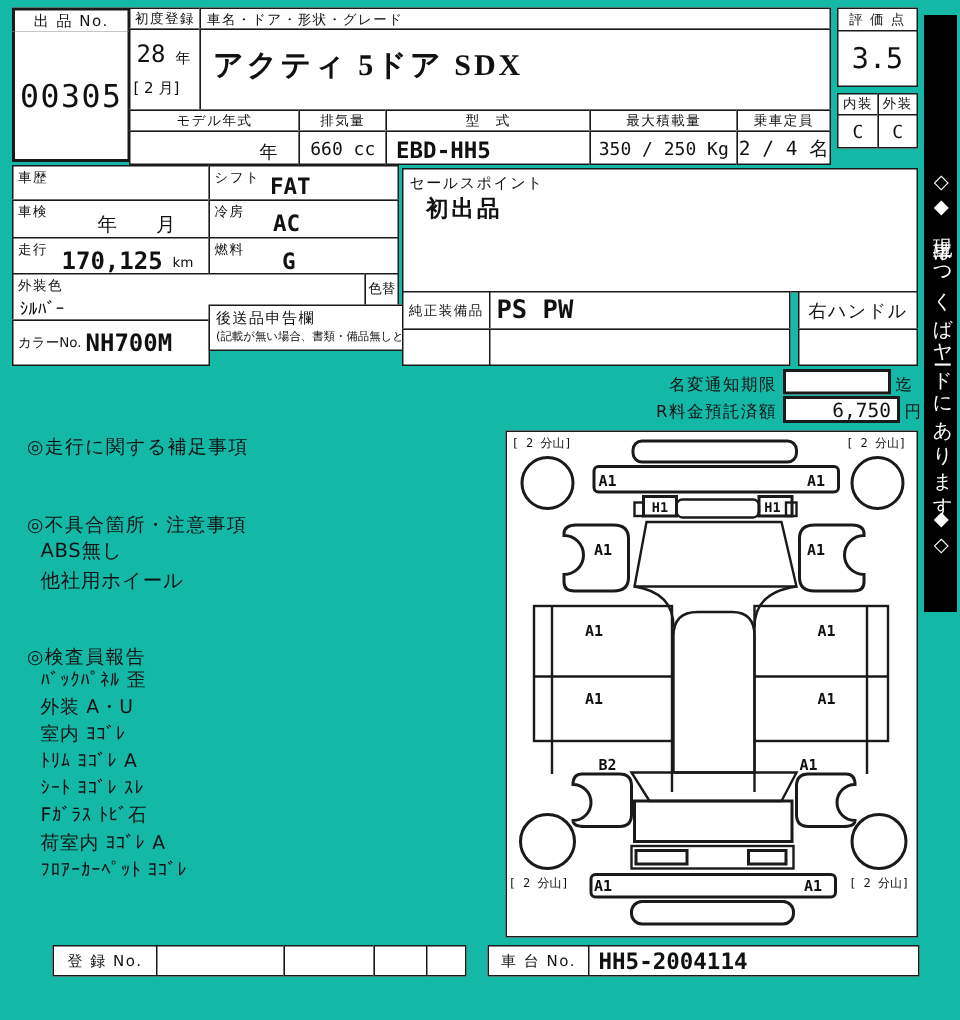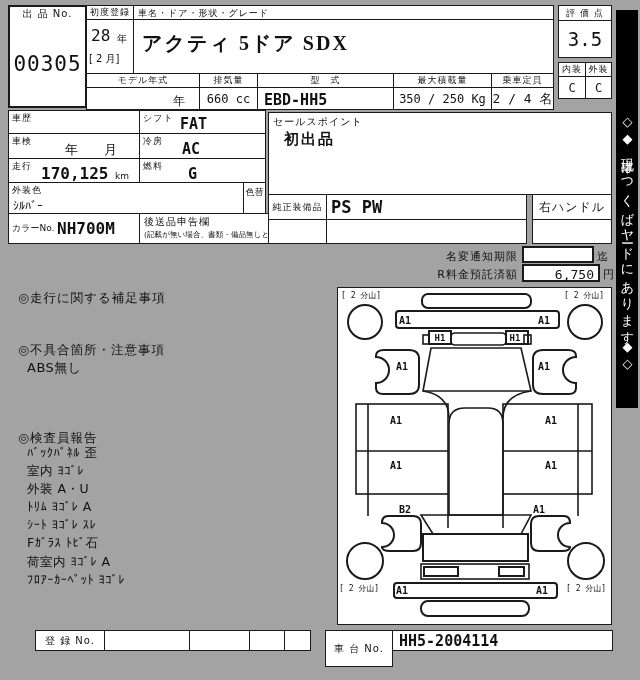--- a/index.html
+++ b/index.html
@@ -1,16 +1,16 @@
 <!DOCTYPE html>
 <html><head>
 <meta charset="utf-8">
 <style>
   html,body{margin:0;padding:0;background:#e8e8e8;}
-  #sheet{position:relative;width:640px;height:680px;background:#a3a3a3;
+  #sheet{position:relative;width:640px;height:680px;background:#14b8a6;
     font-family:"DejaVu Sans","Liberation Sans",sans-serif;color:#111;overflow:hidden;}
   .cell{position:absolute;box-sizing:border-box;border:1.5px solid #1a1a1a;background:#fff;}
   .nb{position:absolute;box-sizing:border-box;}
   .hdr{font-size:9px;display:flex;align-items:center;justify-content:center;letter-spacing:1px;}
   .hdrL{font-size:9px;padding:1px 0 0 4px;letter-spacing:1px;}
   .mono{font-family:"DejaVu Sans Mono","Liberation Mono",monospace;}
   .ctr{display:flex;align-items:center;justify-content:center;}
   .lblCorner{position:absolute;top:1px;left:3px;font-size:9px;letter-spacing:1px;}
   .val-lg{font-size:15px;font-weight:bold;}
   .sidebar{position:absolute;left:616px;top:10px;width:22px;height:398px;background:#000;color:#fff;
@@ -94,21 +94,21 @@
   <div class="cell" style="left:8px;top:182px;width:236px;height:32px;">
     <span class="lblCorner">外装色</span>
     <span class="nb" style="left:4px;top:16px;font-size:12px;font-family:Liberation Mono, monospace;">ｼﾙﾊﾞｰ</span>
   </div>
   <div class="cell" style="left:243px;top:182px;width:23px;height:32px;font-size:9px;text-align:center;padding-top:3px;">色替</div>
 
   <div class="cell" style="left:8px;top:213px;width:132px;height:31px;">
     <span class="nb" style="left:3px;top:8px;font-size:9px;">カラーNo.</span>
     <span class="nb mono" style="left:48px;top:5px;font-size:16px;font-weight:bold;">NH700M</span>
   </div>
-  <div class="cell" style="left:139px;top:213px;width:188px;height:31px;">
+  <div class="cell" style="left:139px;top:203px;width:188px;height:31px;">
     <span class="nb" style="left:4px;top:1px;font-size:10px;letter-spacing:1px;">後送品申告欄</span>
     <span class="nb" style="left:4px;top:15px;font-size:8px;white-space:nowrap;transform:scale(.95);transform-origin:left top;">(記載が無い場合、書類・備品無しと致します)</span>
   </div>
 
   <div class="cell" style="left:268px;top:112px;width:344px;height:83px;">
     <span class="nb" style="left:4px;top:2px;font-size:10px;letter-spacing:1px;">セールスポイント</span>
     <span class="nb" style="left:15px;top:17px;font-size:15px;font-weight:bold;letter-spacing:2px;">初出品</span>
   </div>
 
   <div class="cell hdr" style="left:268px;top:194px;width:59px;height:26px;font-size:9px;">純正装備品</div>
@@ -125,26 +125,27 @@
   <div class="nb" style="left:597px;top:249px;font-size:11px;">迄</div>
 
   <div class="nb" style="left:405px;top:267px;width:113px;font-size:11px;text-align:right;letter-spacing:1px;">R料金預託済額</div>
   <div class="cell mono" style="left:522px;top:264px;width:78px;height:18px;border-width:2px;font-size:13px;text-align:right;padding:1px 4px 0 0;">6,750</div>
   <div class="nb" style="left:603px;top:267px;font-size:11px;">円</div>
 
   <div class="note-hdr" style="left:18px;top:290px;">◎走行に関する補足事項</div>
   <div class="note-hdr" style="left:18px;top:342px;">◎不具合箇所・注意事項</div>
   <div class="note-list" style="left:27px;top:358px;line-height:19.5px;font-size:13px;">
       <div class="note-item">ABS無し</div>
+      <div class="note-item">他社用ホイール</div>
     </div>
   <div class="note-hdr" style="left:18px;top:430px;">◎検査員報告</div>
   <div class="note-list" style="left:27px;top:444px;">
       <div class="note-item">ﾊﾞｯｸﾊﾟﾈﾙ 歪</div>
+      <div class="note-item">外装 A・U</div>
       <div class="note-item">室内 ﾖｺﾞﾚ</div>
-      <div class="note-item">外装 A・U</div>
       <div class="note-item">ﾄﾘﾑ ﾖｺﾞﾚ A</div>
       <div class="note-item">ｼｰﾄ ﾖｺﾞﾚ ｽﾚ</div>
       <div class="note-item">Fｶﾞﾗｽ ﾄﾋﾞ石</div>
       <div class="note-item">荷室内 ﾖｺﾞﾚ A</div>
       <div class="note-item">ﾌﾛｱｰｶｰﾍﾟｯﾄ ﾖｺﾞﾚ</div>
     </div>
 
   <div class="cell" style="left:337px;top:287px;width:275px;height:338px;">
     <svg id="car-svg" width="272" height="335" viewBox="0 0 272 335" style="position:absolute;left:0;top:0;" fill="none" stroke="#1a1a1a" stroke-width="1.6">
 
@@ -216,20 +217,20 @@
         <text x="228" y="303" class="dcorner" stroke="none">[ 2 分山]</text>
       </svg>
   </div>
 
   <div class="cell hdr" style="left:35px;top:630px;width:70px;height:21px;font-size:10px;">登 録 No.</div>
   <div class="cell" style="left:104px;top:630px;width:86px;height:21px;"></div>
   <div class="cell" style="left:189px;top:630px;width:61px;height:21px;"></div>
   <div class="cell" style="left:249px;top:630px;width:36px;height:21px;"></div>
   <div class="cell" style="left:284px;top:630px;width:27px;height:21px;"></div>
 
-  <div class="cell hdr" style="left:325px;top:630px;width:68px;height:37px;font-size:10px;">車 台 No.</div>
+  <div class="cell hdr" style="left:325px;top:630px;width:68px;height:21px;font-size:10px;">車 台 No.</div>
   <div class="cell mono" style="left:392px;top:630px;width:221px;height:21px;font-size:15px;font-weight:bold;padding:1px 0 0 6px;">HH5-2004114</div>
 
   <div class="sidebar">
     <span>◇◆</span><span>現車はつくばヤードにあります</span><span>◆◇</span>
   </div>
 
 </div>
 
 </body></html>

